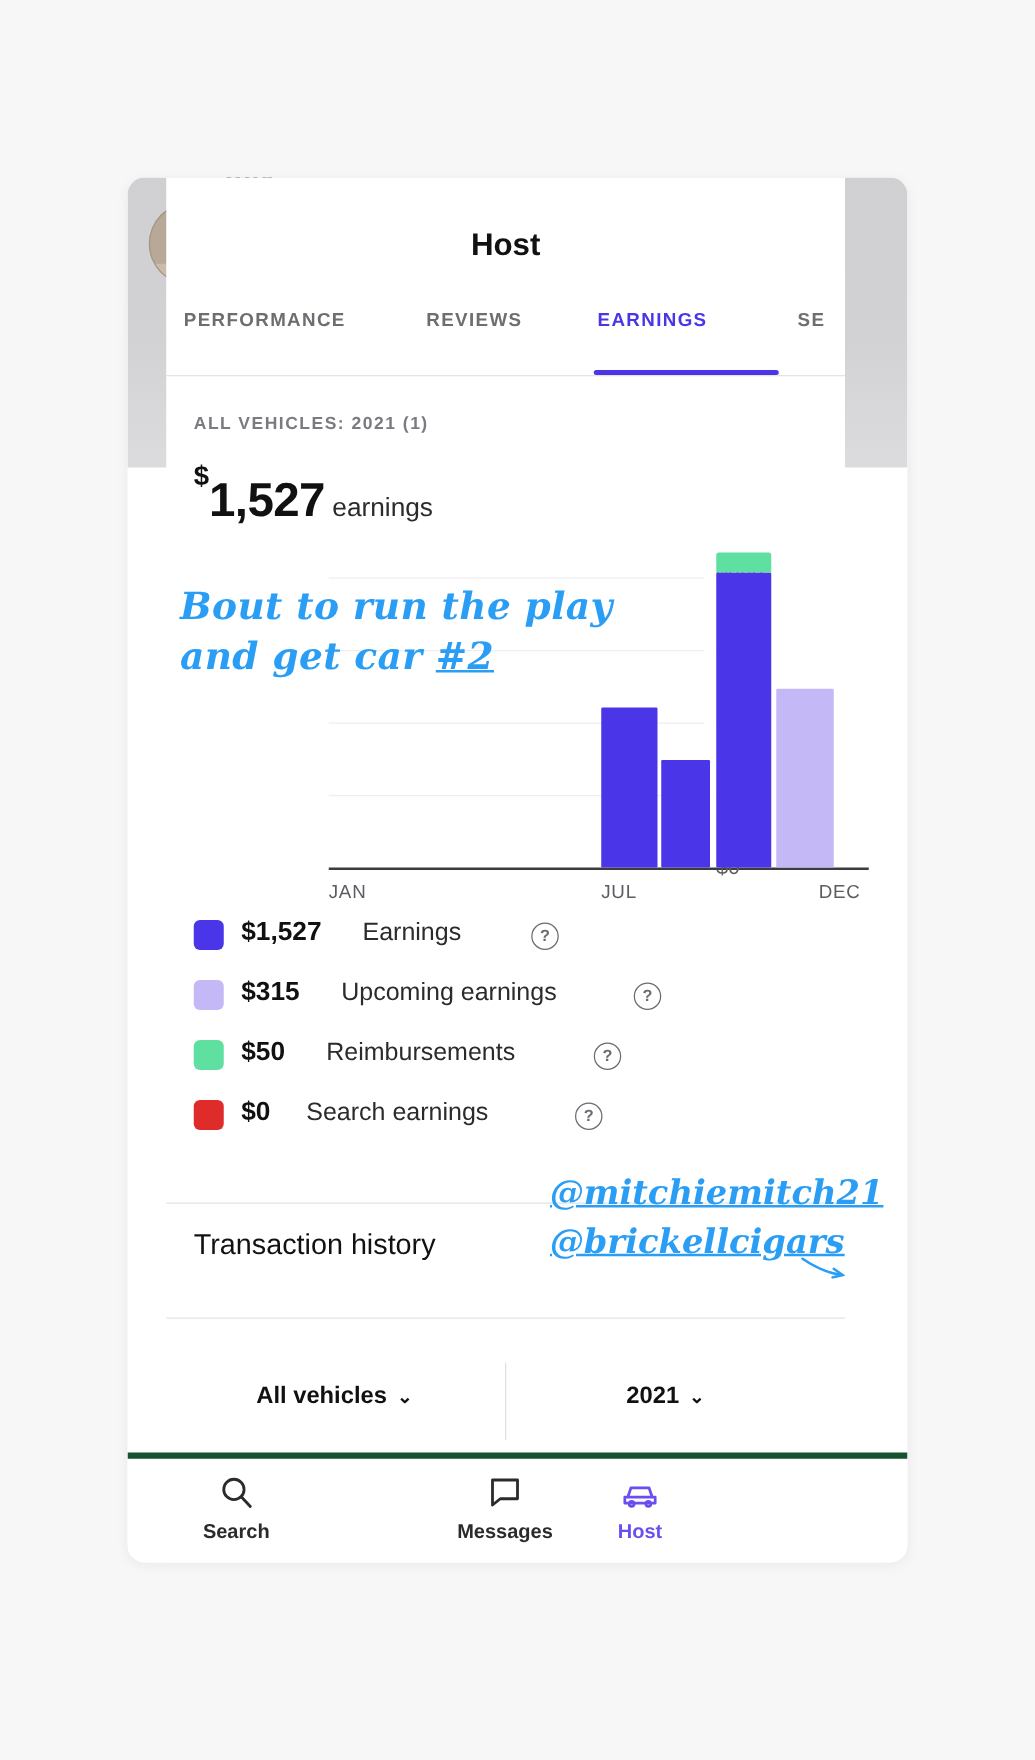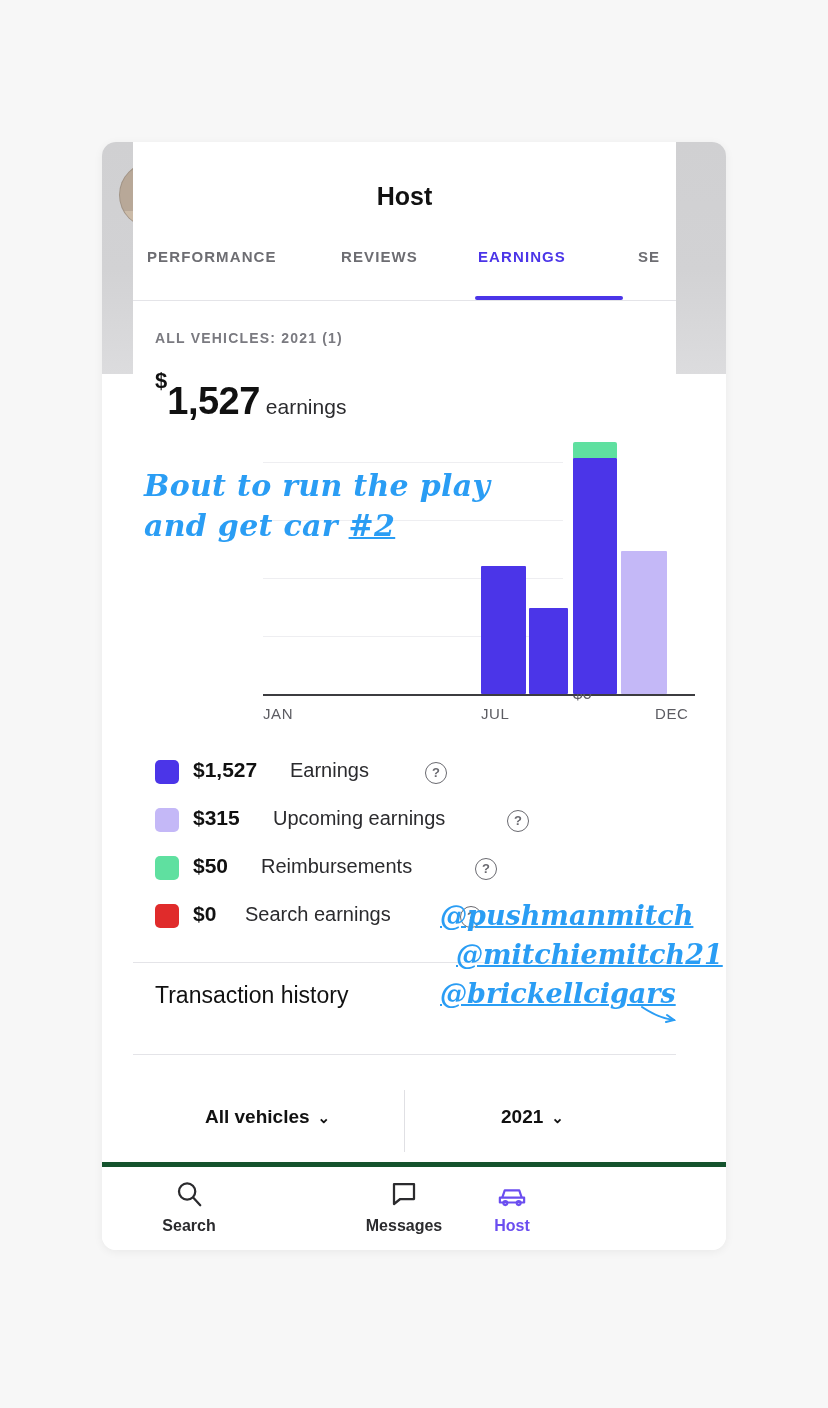--- a/index.html
+++ b/index.html
@@ -231,21 +231,21 @@
   .bar {
     position: absolute;
     bottom: 38px;
     border-radius: 1px;
   }
 
   
   .legend {
     position: absolute;
     left: 22px;
-    top: 612px;
+    top: 588px;
     width: 500px;
   }
   .legend-item {
     position: relative;
     height: 48px;
   }
   .swatch {
     position: absolute;
     left: 0;
     top: 6px;
@@ -371,21 +371,21 @@
     position: absolute;
     color: #2a9df4;
     font-family: "DejaVu Serif", serif;
     font-style: italic;
     font-weight: bold;
     font-size: 27px;
     text-decoration: underline;
     text-decoration-thickness: 2px;
   }
   .tagline.t1 { left: 440px; top: 900px; }
-  .tagline.t2 { left: 440px; top: 939px; margin-left: 16px; }
+  .tagline.t2 { left: 440px; top: 939px; }
   .tagline.t3 { left: 440px; top: 978px; }
   .tag-arrow {
     position: absolute;
     left: 640px;
     top: 1005px;
     width: 36px;
     height: 18px;
   }
 </style>
 </head>
@@ -536,21 +536,20 @@
       </div>
 
     </div>
   </div>
 
   <div class="scribble l1">Bout to run the play</div>
   <div class="scribble l2">
     <span>and get car </span><u>#2</u>
   </div>
 
-  <div class="tagline t1">@pushmanmitch</div>
   <div class="tagline t2">@mitchiemitch21</div>
   <div class="tagline t3">@brickellcigars</div>
   <svg class="tag-arrow" viewBox="0 0 36 18" fill="none" stroke="#2a9df4" stroke-width="2" stroke-linecap="round">
     <path d="M2 2 C14 10, 24 14, 34 15"></path>
     <path d="M27 10 L34 15 L26 17"></path>
   </svg>
 
 </div>
 
 </body></html>

